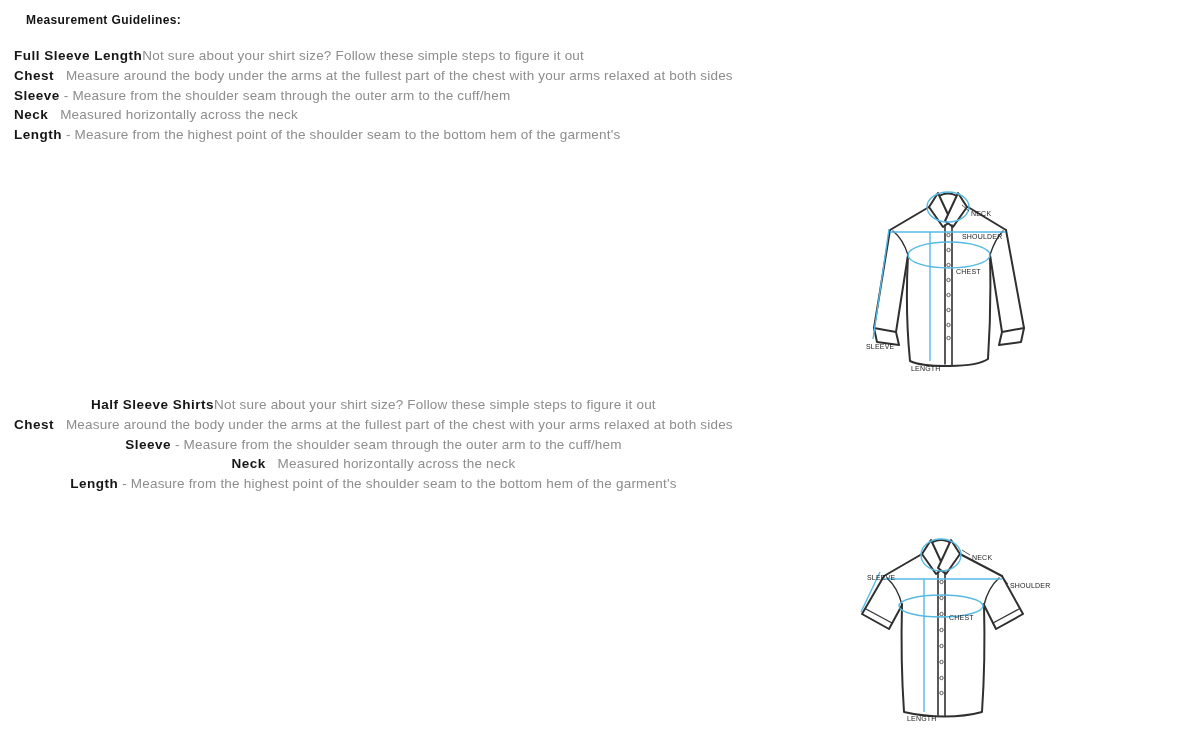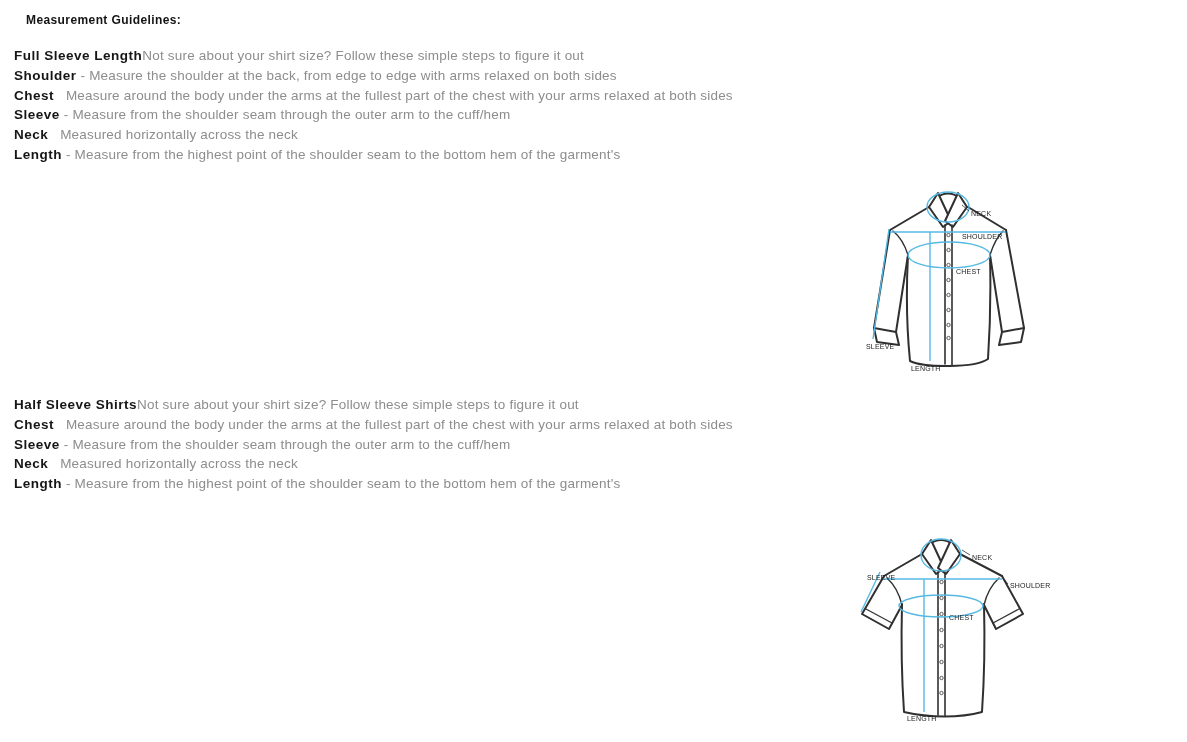--- a/index.html
+++ b/index.html
@@ -14,39 +14,38 @@
     font-size:12px; font-weight:bold; color:#141414; letter-spacing:.4px;margin-left:12px;
   }
   .text-block {
     position:absolute; left:14px;
     font-size:13.5px; line-height:19.8px; color:#8d8d8d; letter-spacing:.2px;
     white-space:nowrap;
   }
   .text-block b { color:#161616; font-weight:bold; letter-spacing:.5px; }
   .sep { white-space:pre; }
   #block-full  { top:46px; }
-  #block-half  { top:395px; }
+  #block-half  { top:395px;text-align:center; }
   .diagram { position:absolute; }
   #diagram-full { left:853px; top:181px; width:195px; height:205px; }
   #diagram-half { left:850px; top:528px; width:210px; height:210px; }
   svg text {
     font-family:"Liberation Sans", sans-serif;
     font-size:7px; fill:#1c1c1c; letter-spacing:.2px;
   }
 </style>
 </head>
 <body>
 
 <div class="page">
 
   <div class="page-title">Measurement Guidelines:</div>
 
   <div class="text-block" id="block-full">
     <div class="line"><b>Full Sleeve Length</b><span>Not sure about your shirt size? Follow these simple steps to figure it out</span></div>
-    <div class="line"><b>Shoulder</b><span class="sep"> - </span><span>Measure the shoulder at the back, from edge to edge with arms relaxed on both sides</span></div>
     <div class="line"><b>Chest</b><span class="sep">   </span><span>Measure around the body under the arms at the fullest part of the chest with your arms relaxed at both sides</span></div>
     <div class="line"><b>Sleeve</b><span class="sep"> - </span><span>Measure from the shoulder seam through the outer arm to the cuff/hem</span></div>
     <div class="line"><b>Neck</b><span class="sep">   </span><span>Measured horizontally across the neck</span></div>
     <div class="line"><b>Length</b><span class="sep"> - </span><span>Measure from the highest point of the shoulder seam to the bottom hem of the garment's</span></div>
   </div>
 
   <div class="text-block" id="block-half">
     <div class="line"><b>Half Sleeve Shirts</b><span>Not sure about your shirt size? Follow these simple steps to figure it out</span></div>
     <div class="line"><b>Chest</b><span class="sep">   </span><span>Measure around the body under the arms at the fullest part of the chest with your arms relaxed at both sides</span></div>
     <div class="line"><b>Sleeve</b><span class="sep"> - </span><span>Measure from the shoulder seam through the outer arm to the cuff/hem</span></div>

